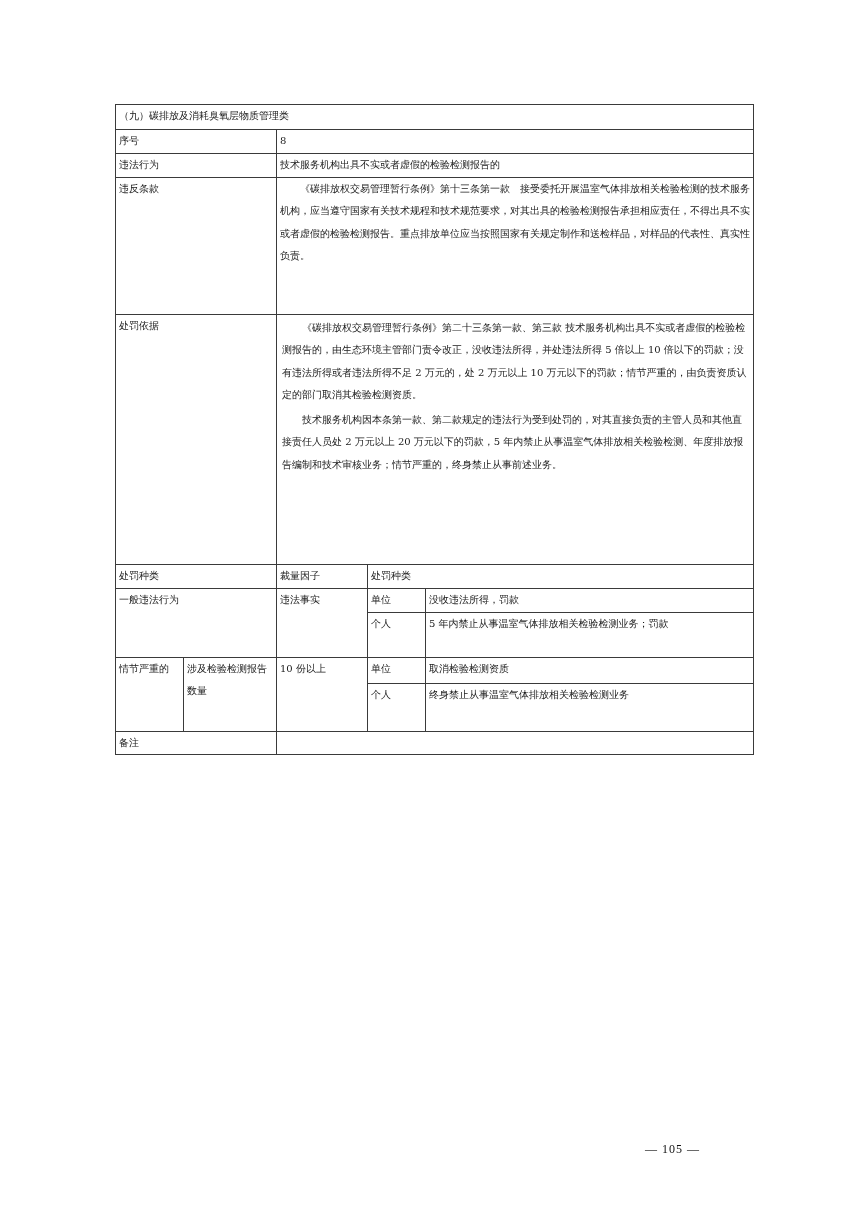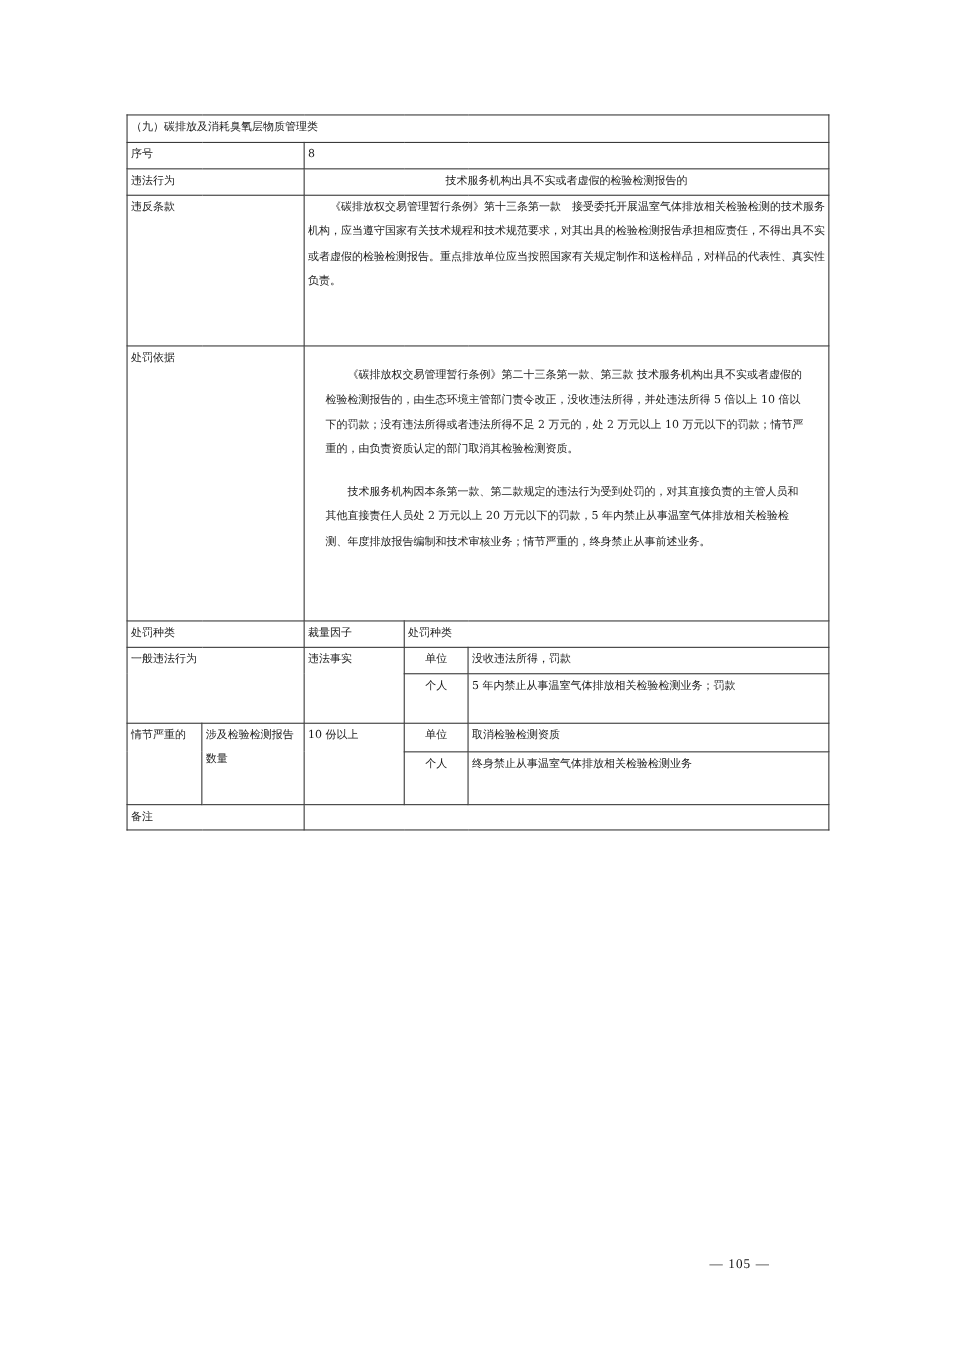--- a/index.html
+++ b/index.html
@@ -3,24 +3,24 @@
 <meta charset="utf-8">
 <style>
   html, body { margin: 0; padding: 0; background: #ffffff; }
   body { width: 868px; height: 1227px; position: relative; overflow: hidden;
          font-family: "DejaVu Serif", "Liberation Serif", serif; color: #1a1a1a; }
   .page { position: absolute; left: 0; top: 0; width: 868px; height: 1227px; }
   table.main { position: absolute; left: 115px; top: 104px; width: 638px;
                border-collapse: collapse; table-layout: fixed; font-size: 10px; line-height: 22.5px; }
   table.main td { border: 1px solid #3a3a3a; padding: 0 3px; vertical-align: top; }
   .indent { text-indent: 2em; }
-  .center { text-align: center; }
+  .center { }
   .pageno { position: absolute; left: 645px; top: 1142px; font-size: 12px; color: #111;
             font-family: "Liberation Serif", "DejaVu Serif", serif; letter-spacing: 1px; }
-  .para { margin: 16px; }
+  .para { margin: 2px; }
 </style>
 </head>
 <body>
 
 <div class="page">
   <table class="main">
     <colgroup>
       <col style="width:68px">
       <col style="width:93px">
       <col style="width:91px">

